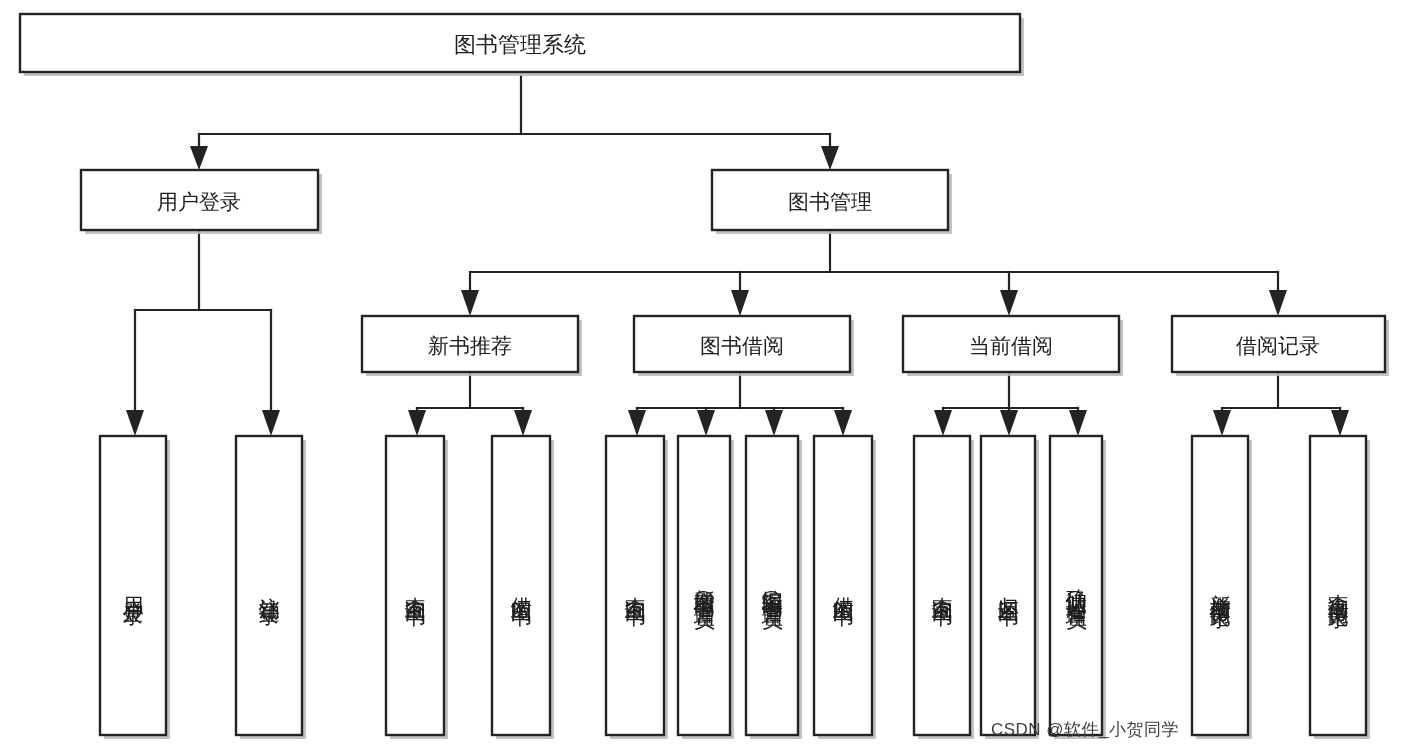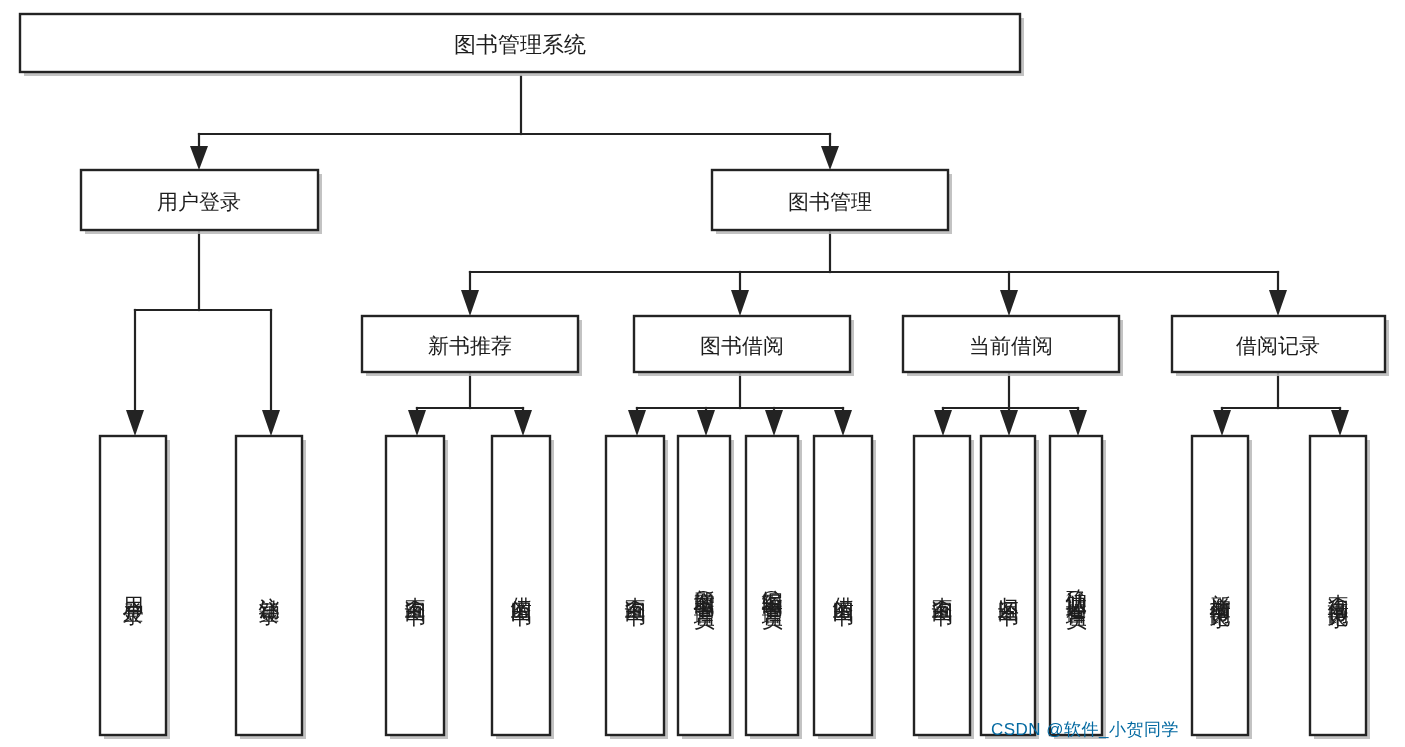--- a/index.html
+++ b/index.html
@@ -70,21 +70,21 @@
     color: #1d1d1d;
     white-space: nowrap;
     pointer-events: none;
   }
   .watermark {
     position: absolute;
     right: 12px;
     bottom: 6px;
     font-family: "Liberation Sans", "DejaVu Sans", sans-serif;
     font-size: 17px;
-    color: #0369a1;
+    color: #404040;
     letter-spacing: .5px;
     user-select: none;
   }
 </style>
 </head>
 <body>
 
 <div id="diagram-root">
 
   <svg class="flow" viewBox="0 0 1405 747" xmlns="http://www.w3.org/2000/svg">

